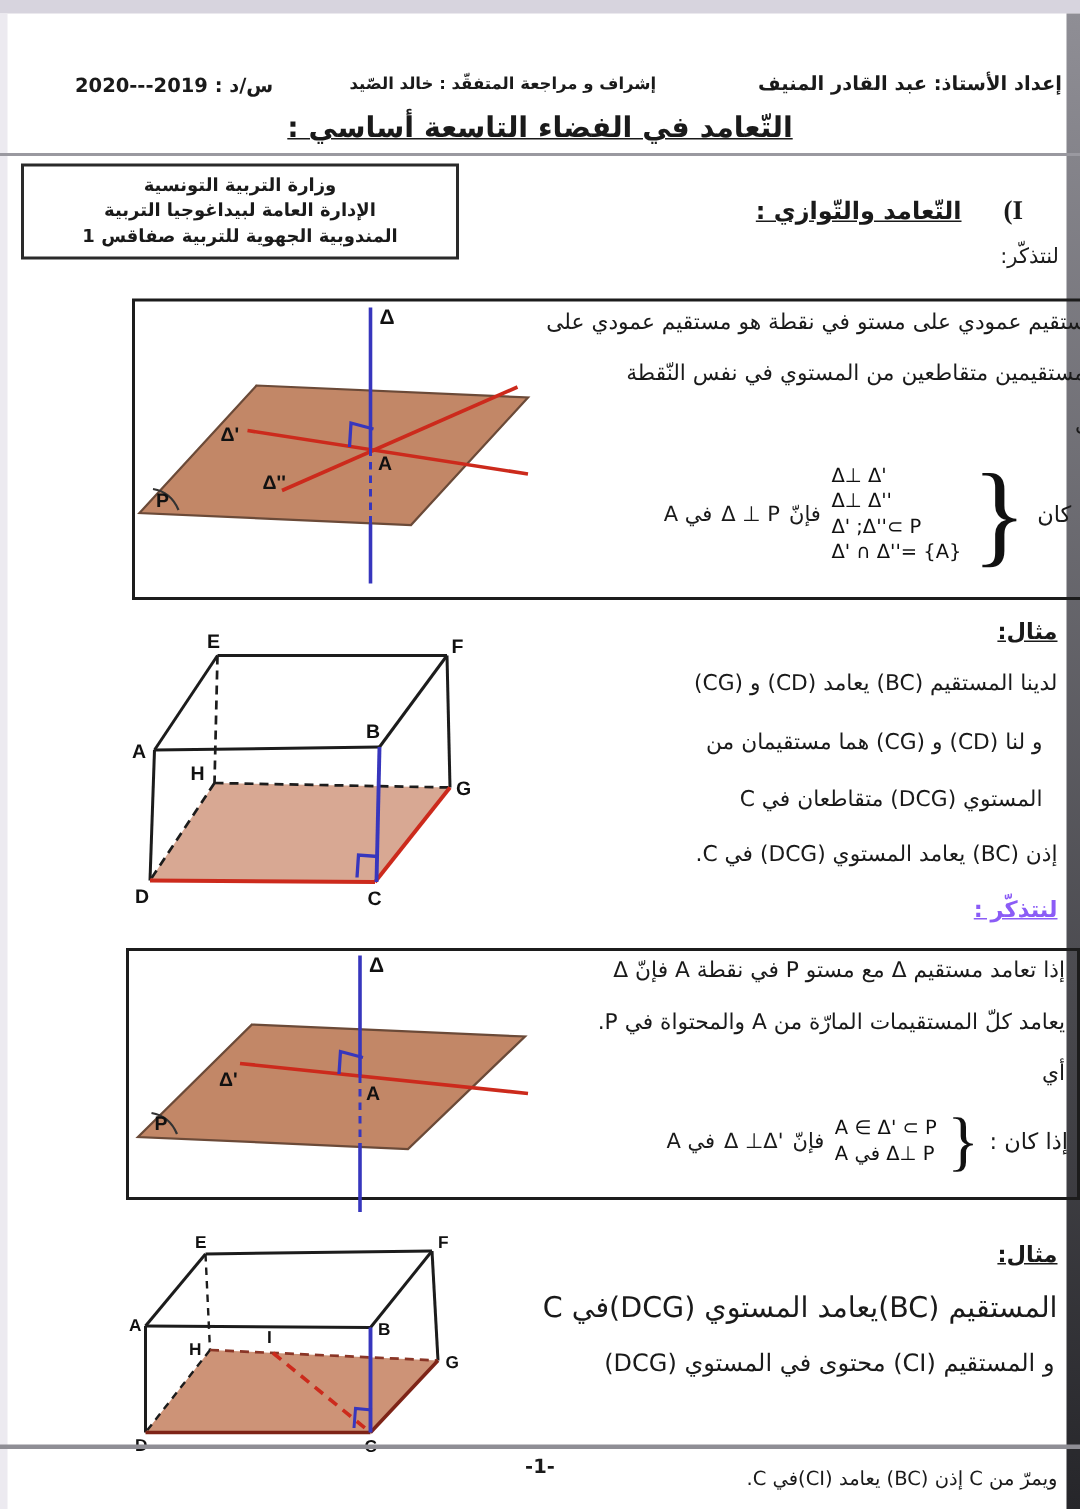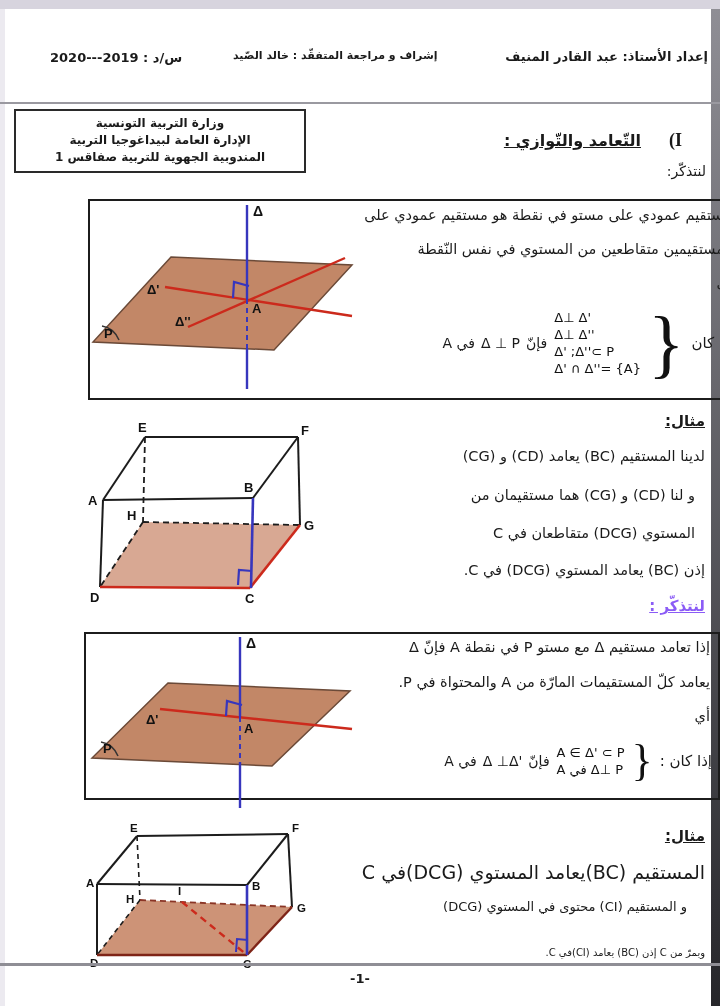--- a/index.html
+++ b/index.html
@@ -26,20 +26,21 @@
 <div id="page">
 
   <div class="abs" style="left:0;top:0;width:720px;height:9px;background:#d7d4de;"></div>
   <div class="abs" style="left:0;top:9px;width:5px;height:997px;background:#eceaf0;"></div>
   <div class="abs" style="left:711px;top:9px;width:9px;height:997px;background:linear-gradient(to bottom,#8f8e95,#26262a);"></div>
 
   <div class="abs ar bold" style="left:50px;top:50px;font-size:13px;">س/د : 2019---2020</div>
   <div class="abs ar bold" style="left:233px;top:49px;font-size:11px;">إشراف و مراجعة المتفقّد : خالد الصّيد</div>
   <div class="abs ar bold" style="right:12px;top:49px;font-size:13px;">إعداد الأستاذ: عبد القادر المنيف</div>
 
+  <div class="abs ar bold u" style="left:120px;top:74px;width:480px;text-align:center;font-size:19px;">التّعامد في الفضاء التاسعة أساسي :</div>
   <div class="rule" style="top:102px;height:2px;"></div>
 
   <div class="abs" style="left:14px;top:109px;width:288px;height:56px;border:2px solid #2a2a2a;text-align:center;padding-top:4px;">
     <div class="ar bold" style="font-size:12px;line-height:17px;">وزارة التربية التونسية</div>
     <div class="ar bold" style="font-size:12px;line-height:17px;">الإدارة العامة لبيداغوجيا التربية</div>
     <div class="ar bold" style="font-size:12px;line-height:17px;">المندوبية الجهوية للتربية صفاقس 1</div>
   </div>
 
   <div class="abs" style="right:38px;top:130px;display:flex;direction:rtl;align-items:baseline;gap:28px;">
     <span class="ltr bold" style="font-family:'Liberation Serif',serif;font-size:18px;">(I</span>
@@ -145,22 +146,22 @@
     <line x1="240" y1="762" x2="240" y2="808" stroke="#3736bd" stroke-width="2.4"></line>
     <path d="M 226 716 L 227 701 L 242 705" fill="none" stroke="#3736bd" stroke-width="2.2"></path>
     <text x="246" y="648" font-size="14">Δ</text>
     <text x="146" y="724" font-size="13">Δ'</text>
     <text x="244" y="733" font-size="13">A</text>
     <text x="103" y="753" font-size="13">P</text>
   </svg>
 
   <div class="abs ar bold u" style="right:15px;top:827px;font-size:15px;">مثال:</div>
   <div class="abs ar" style="right:15px;top:861px;font-size:19px;text-align:right;">المستقيم (BC)يعامد المستوي (DCG)في C</div>
-  <div class="abs ar" style="right:33px;top:899px;font-size:13px;">و المستقيم  (CI)  محتوى في المستوي  (DCG)</div>
-  <div class="abs ar" style="right:15px;top:947px;font-size:10px;">ويمرّ من C إذن (BC) يعامد (CI)في C.</div>
+  <div class="abs ar" style="right:17px;top:899px;font-size:16px;">و المستقيم  (CI)  محتوى في المستوي  (DCG)</div>
+  <div class="abs ar" style="right:15px;top:979px;font-size:13px;">ويمرّ من C إذن (BC) يعامد (CI)في C.</div>
 
   <svg class="abs" style="left:45px;top:815px;" width="305" height="153" viewBox="45 815 305 153">
     <polygon points="97,955 247,955 292,907 140,900" fill="#cd9377"></polygon>
     <line x1="137" y1="836" x2="288" y2="834" stroke="#1c1c1c" stroke-width="2"></line>
     <line x1="288" y1="834" x2="292" y2="907" stroke="#1c1c1c" stroke-width="2"></line>
     <line x1="137" y1="836" x2="97" y2="884" stroke="#1c1c1c" stroke-width="2"></line>
     <line x1="247" y1="885" x2="288" y2="834" stroke="#1c1c1c" stroke-width="2"></line>
     <line x1="97" y1="884" x2="247" y2="885" stroke="#1c1c1c" stroke-width="2"></line>
     <line x1="97" y1="884" x2="97" y2="955" stroke="#1c1c1c" stroke-width="2"></line>
     <line x1="137" y1="836" x2="140" y2="900" stroke="#1c1c1c" stroke-width="1.6" stroke-dasharray="5,4"></line>

